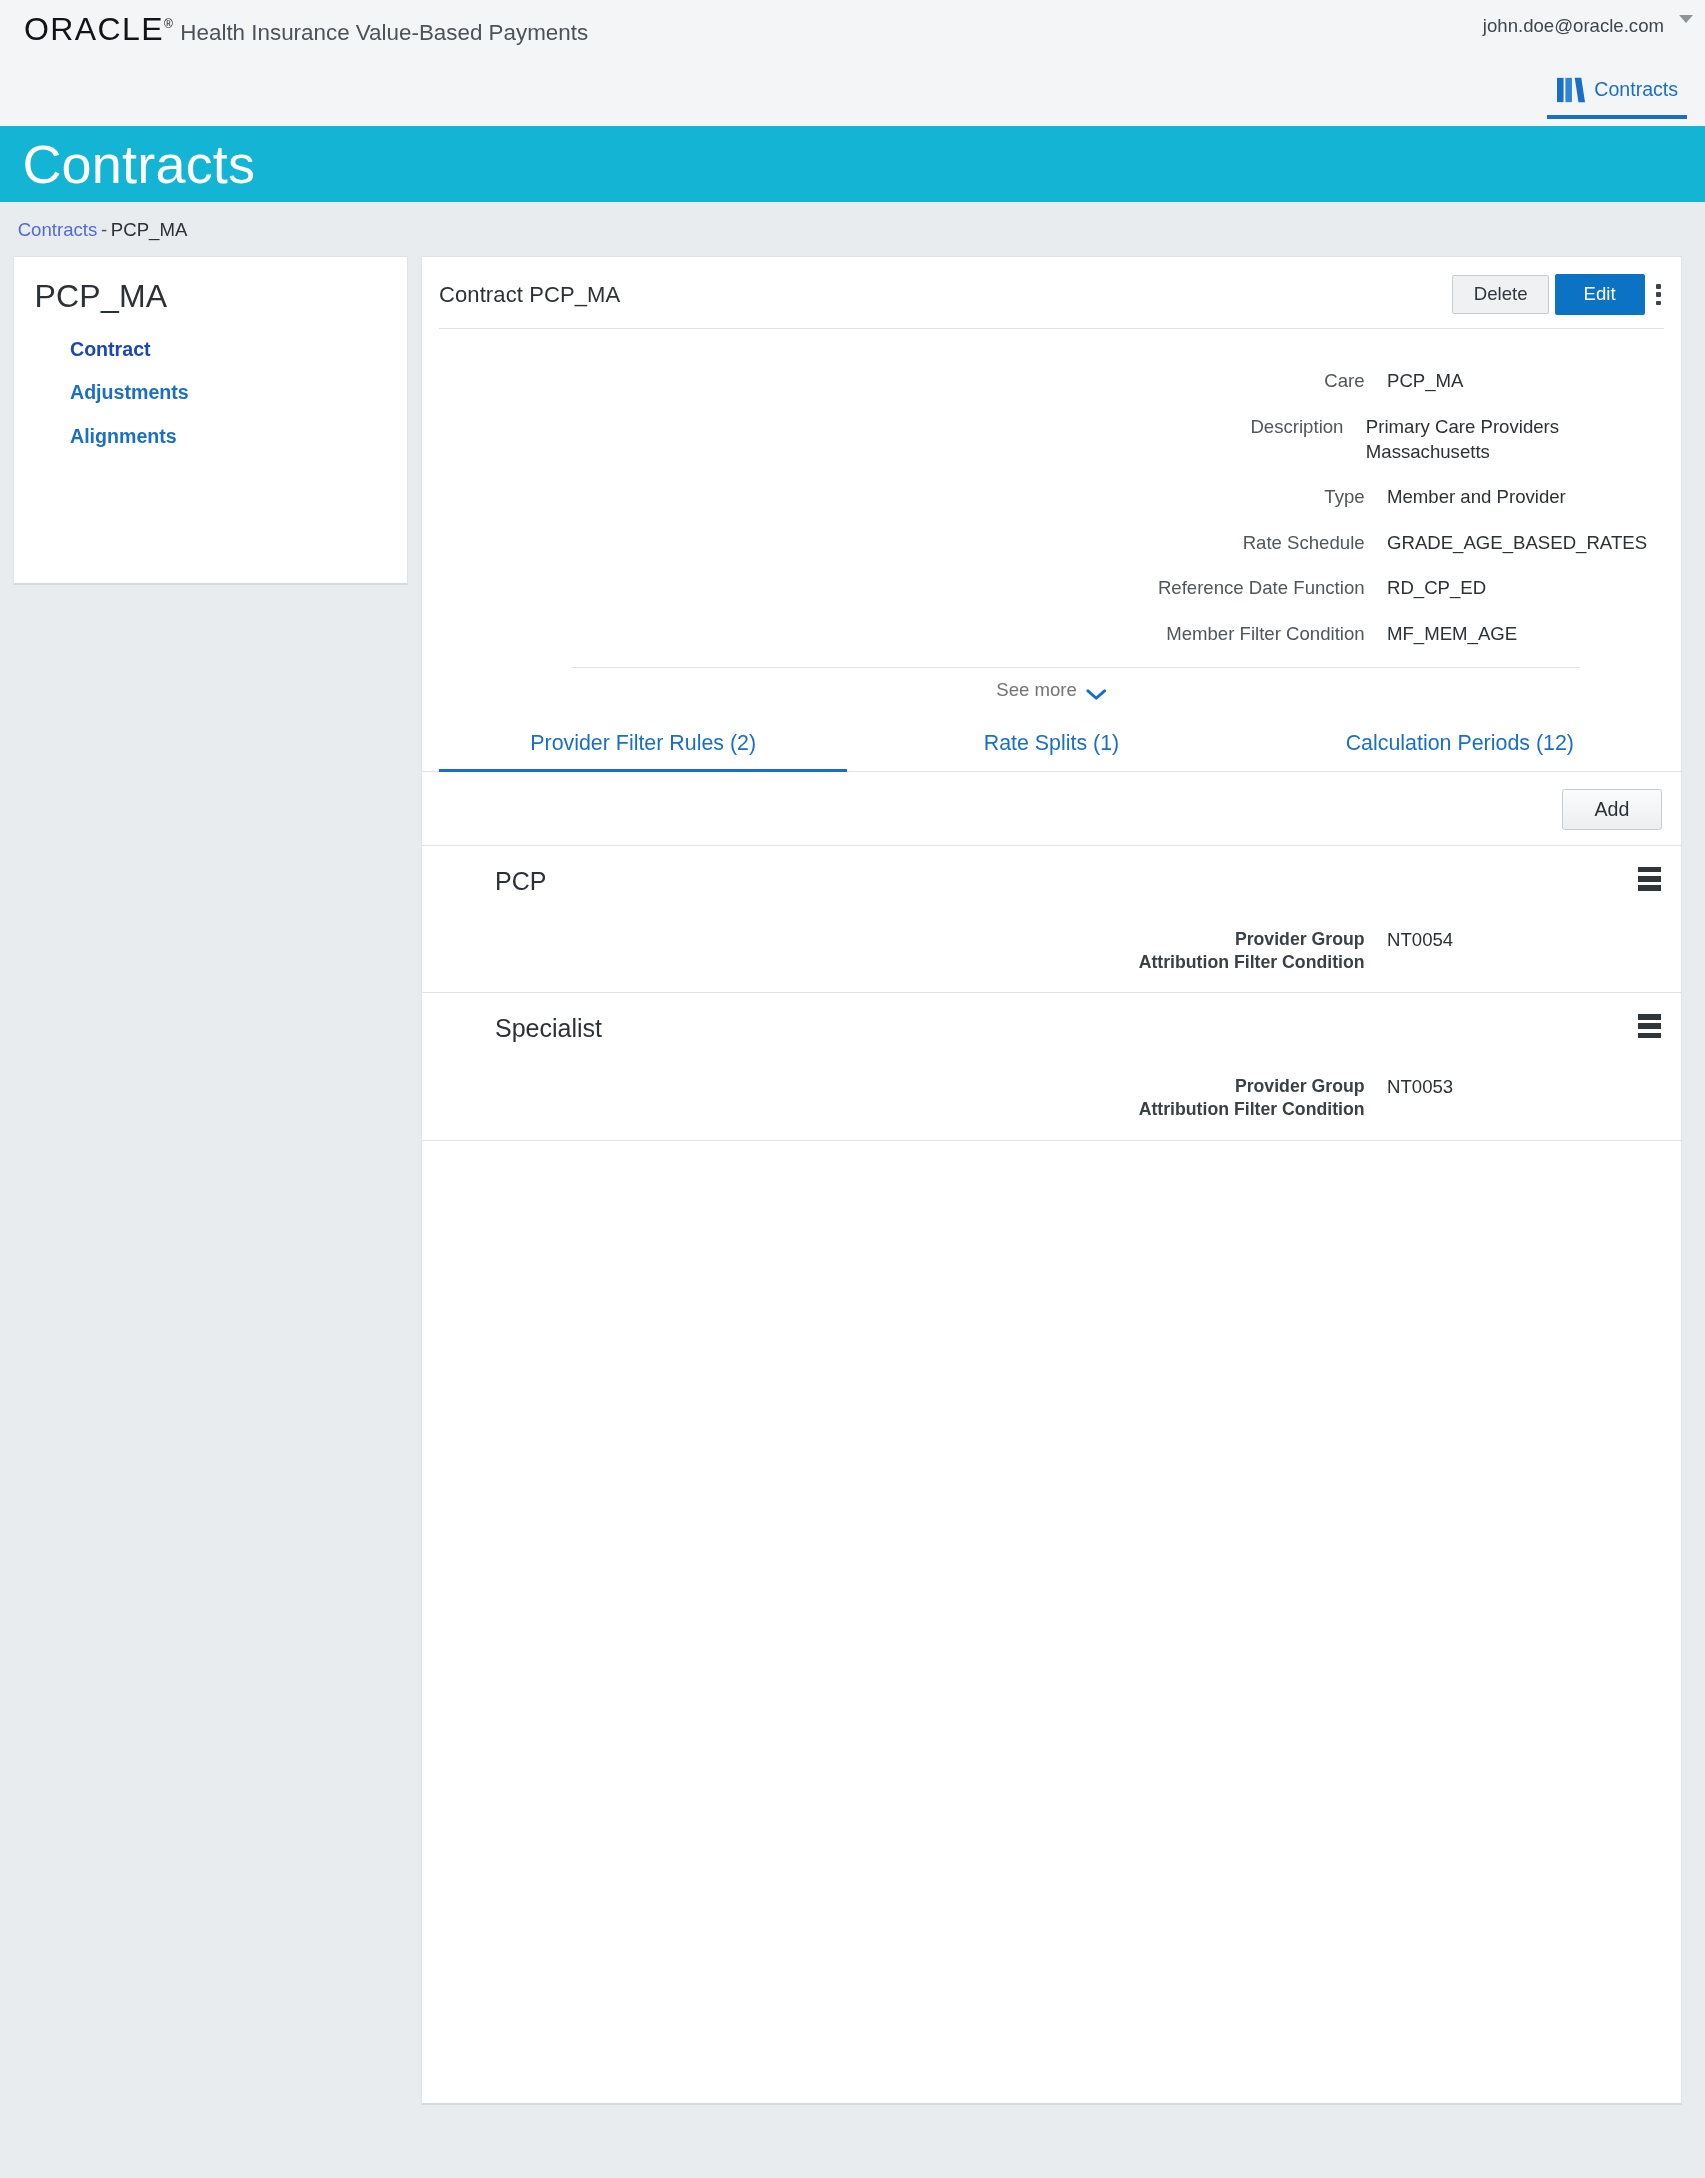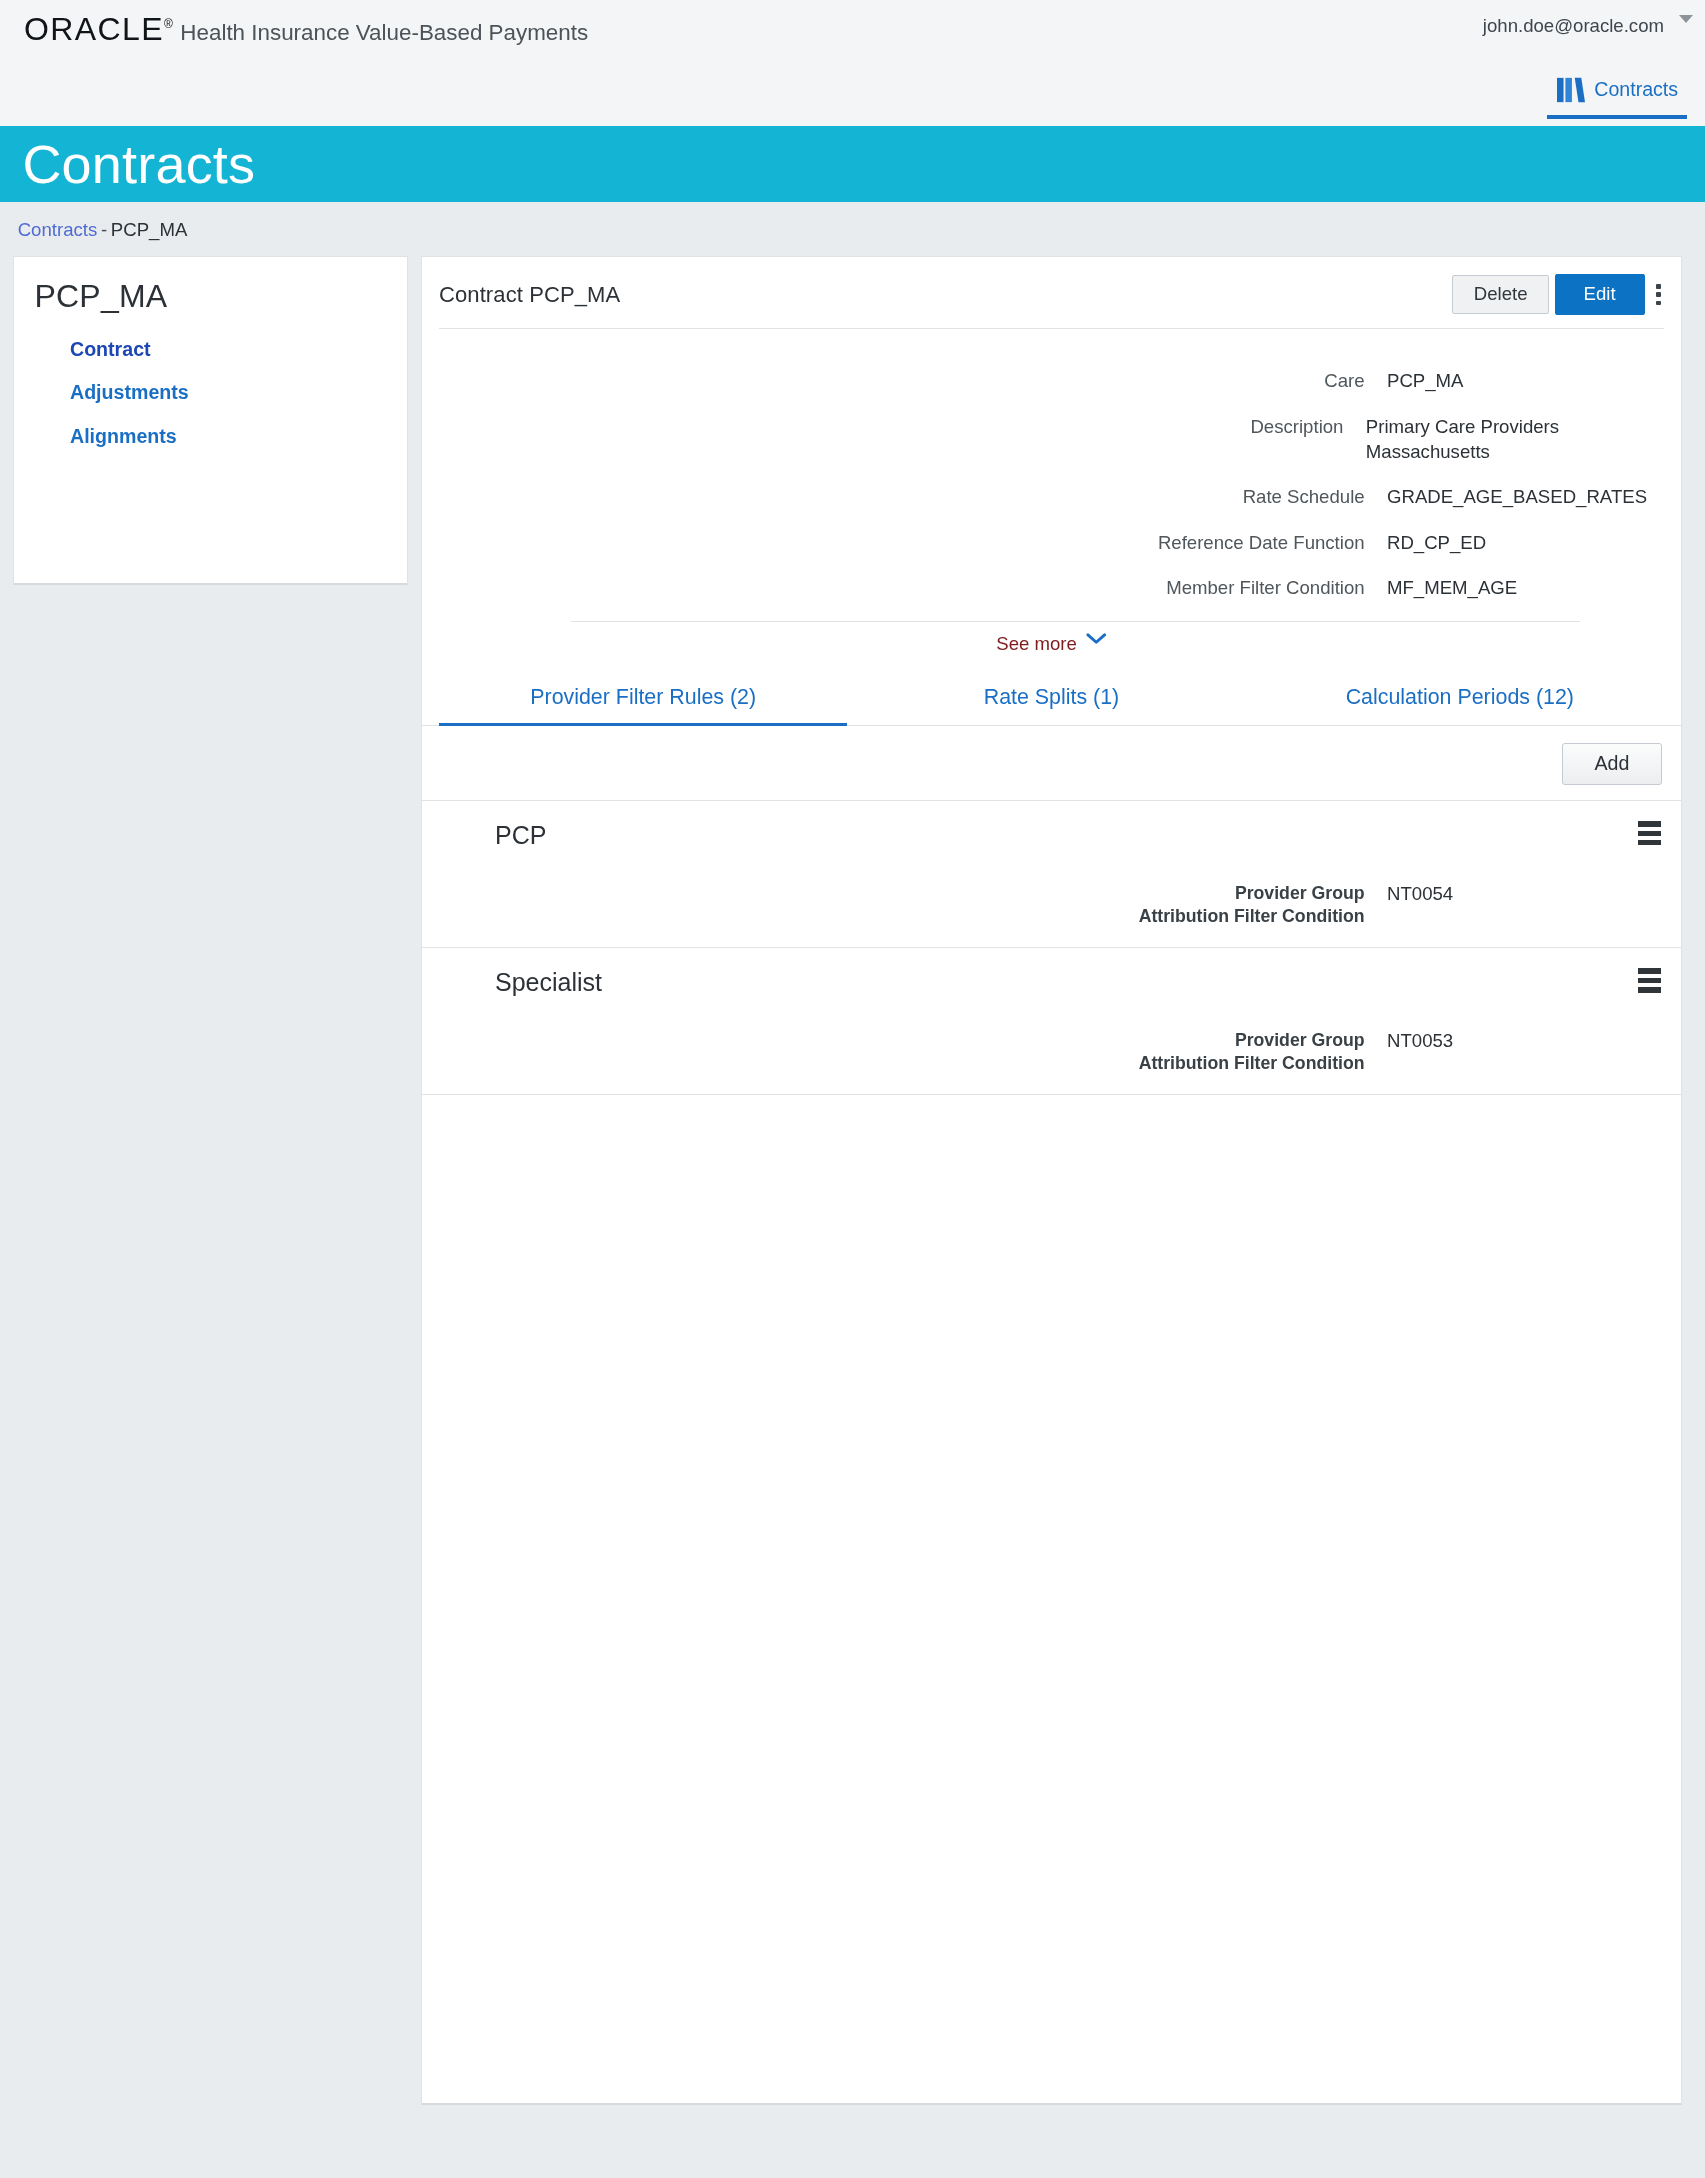--- a/index.html
+++ b/index.html
@@ -246,23 +246,23 @@
     background: #dfe3e6;
     margin: 11.2px 101px 0 149px;
   }
   .see-more-wrap {
     display: flex;
     justify-content: center;
     padding: 11.2px 0 5.6px 0;
   }
   .see-more {
     font-size: 18.6px;
-    color: #7f1d1d;
+    color: #737373;
     display: inline-flex;
-    align-items: flex-start;
+    align-items: flex-end;
     gap: 9.3px;
     cursor: pointer;
     text-decoration: none;
   }
 
   
   .tabs {
     display: flex;
     border-bottom: 0.9px solid #dfe3e6;
     padding: 0 17px;
@@ -411,20 +411,24 @@
       <div class="fields">
         <div class="field-row">
           <div class="field-label">Care</div>
           <div class="field-value">PCP_MA</div>
         </div>
         <div class="field-row">
           <div class="field-label">Description</div>
           <div class="field-value">Primary Care Providers Massachusetts</div>
         </div>
         <div class="field-row">
+          <div class="field-label">Type</div>
+          <div class="field-value">Member and Provider</div>
+        </div>
+        <div class="field-row">
           <div class="field-label">Rate Schedule</div>
           <div class="field-value">GRADE_AGE_BASED_RATES</div>
         </div>
         <div class="field-row">
           <div class="field-label">Reference Date Function</div>
           <div class="field-value">RD_CP_ED</div>
         </div>
         <div class="field-row">
           <div class="field-label">Member Filter Condition</div>
           <div class="field-value">MF_MEM_AGE</div>

